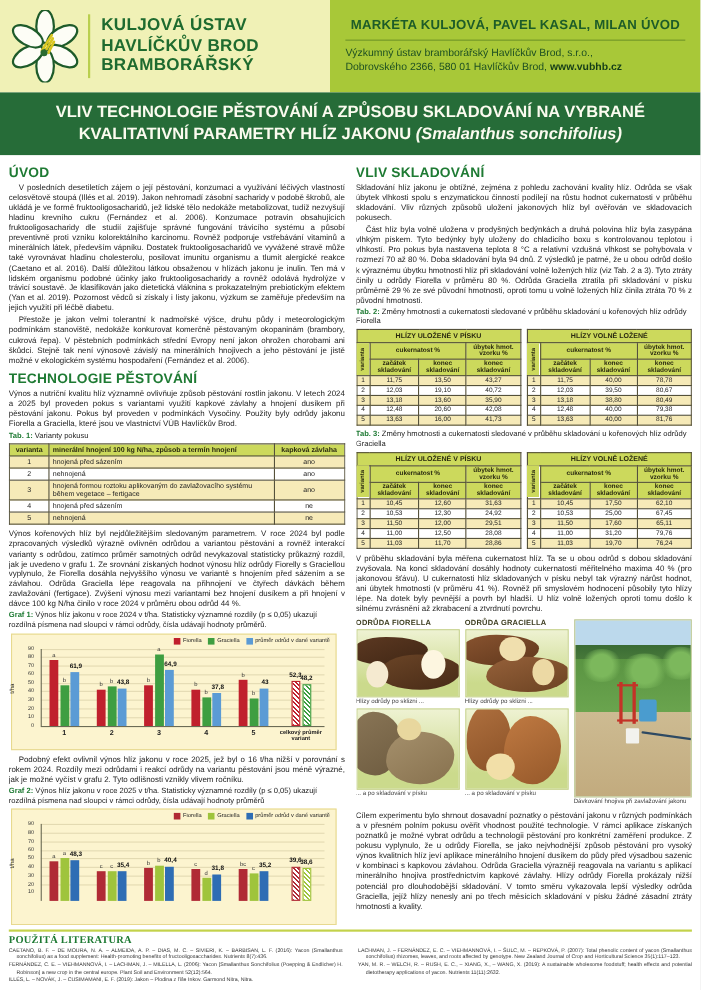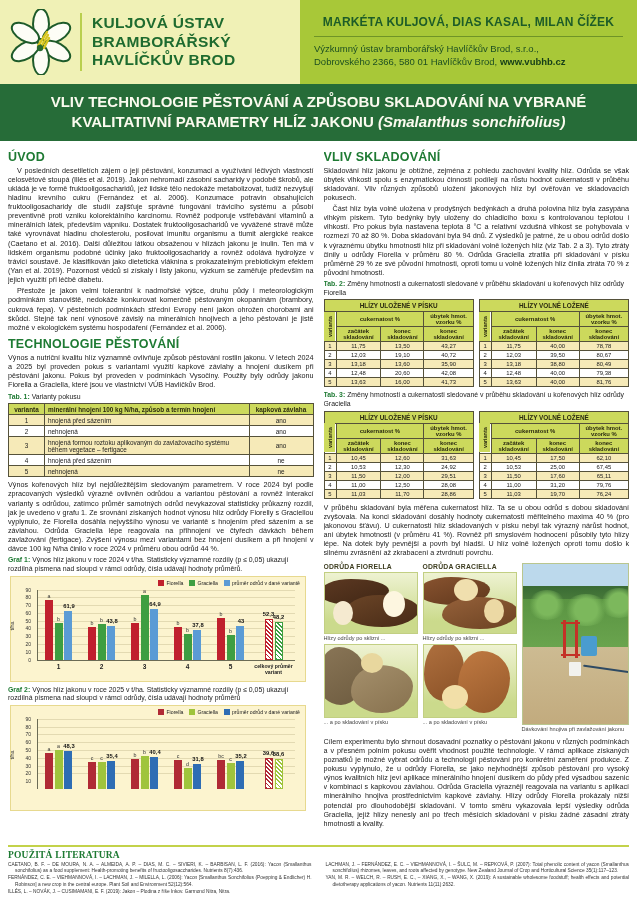--- a/index.html
+++ b/index.html
@@ -107,26 +107,26 @@
             <line x1="-3" y1="4" x2="6" y2="-10"></line>
             <line x1="0" y1="5" x2="7" y2="-7"></line>
             <line x1="3" y1="6" x2="8" y2="-4"></line>
           </g>
           <circle cx="-1" cy="6" r="3.2" fill="#2a6b30"></circle>
         </g>
       </svg>
       <div class="hdr-sep"></div>
       <div class="inst">
         <div>KULJOVÁ ÚSTAV</div>
+        <div>HAVLÍČKŮV BROD</div>
         <div>BRAMBORÁŘSKÝ</div>
-        <div>HAVLÍČKŮV BROD</div>
       </div>
     </div>
     <div class="hdr-right">
-      <div class="authors">MARKÉTA KULJOVÁ, DIAS KASAL, MILAN ČÍŽEK</div>
+      <div class="authors">MARKÉTA KULJOVÁ, PAVEL KASAL, MILAN ÚVOD</div>
       <div class="addr">
         <span>Výzkumný ústav bramborářský Havlíčkův Brod, s.r.o.,</span><br>
         <span>Dobrovského 2366,  580 01 Havlíčkův Brod, </span><b><span>www.vubhb.cz</span></b>
       </div>
     </div>
   </div>
 
   <div class="titlebar">
     <span>VLIV TECHNOLOGIE PĚSTOVÁNÍ A ZPŮSOBU SKLADOVÁNÍ NA VYBRANÉ</span><br>
     <span>KVALITATIVNÍ PARAMETRY HLÍZ JAKONU </span><span class="latin">(Smalanthus sonchifolius)</span>
@@ -266,20 +266,21 @@
           <div class="letter" style="left: 212.5px; top: 51.1111px; width: 14px;">b</div>
           <div class="bar" style="left: 225px; top: 49.5556px; width: 8px; height: 33.4444px; background: rgb(91, 155, 213);"></div>
           <div class="vlab" style="left: 220px; top: 41.5556px; width: 20px;">43</div>
           <div class="xlab small" style="left: 241px; top: 86px; width: 43px;">celkový průměr variant</div>
           <div class="bar hatch" style="left: 253.5px; top: 42.3222px; width: 8px; height: 40.6778px; background: repeating-linear-gradient(45deg, rgb(192, 32, 45) 0px, rgb(192, 32, 45) 1.3px, rgb(255, 255, 255) 1.3px, rgb(255, 255, 255) 2.9px); border-color: rgb(192, 32, 45);"></div>
           <div class="vlab" style="left: 248.5px; top: 34.3222px; width: 18px;">52,3</div>
           <div class="bar hatch" style="left: 263.5px; top: 45.5111px; width: 8px; height: 37.4889px; background: repeating-linear-gradient(45deg, rgb(62, 158, 65) 0px, rgb(62, 158, 65) 1.3px, rgb(255, 255, 255) 1.3px, rgb(255, 255, 255) 2.9px); border-color: rgb(62, 158, 65);"></div>
           <div class="vlab" style="left: 258.5px; top: 37.5111px; width: 18px;">48,2</div>
         </div>
 
+      <p class="ind">Podobný efekt ovlivnil výnos hlíz jakonu v roce 2025, jež byl o 16 t/ha nižší v porovnání s rokem 2024. Rozdíly mezi odrůdami i reakcí odrůdy na variantu pěstování jsou méně výrazné, jak je možné vyčíst v grafu 2. Tyto odlišnosti vznikly vlivem ročníku.</p>
 
       <div class="cap">
         <span class="lbl">Graf 2:</span>
         <span>Výnos hlíz jakonu v roce 2025 v t/ha. Statisticky významné rozdíly (p ≤ 0,05) ukazují rozdílná písmena nad sloupci v rámci odrůdy, čísla udávají hodnoty průměrů</span>
       </div>
       <div class="chart-panel" id="graf2-panel">
           <div class="ytick" style="left: 2px; top: 72.2222px;">10</div>
           <div class="gridline" style="left: 26px; top: 67.4444px; width: 258px;"></div>
           <div class="ytick" style="left: 2px; top: 64.4444px;">20</div>
           <div class="gridline" style="left: 26px; top: 59.6667px; width: 258px;"></div>

